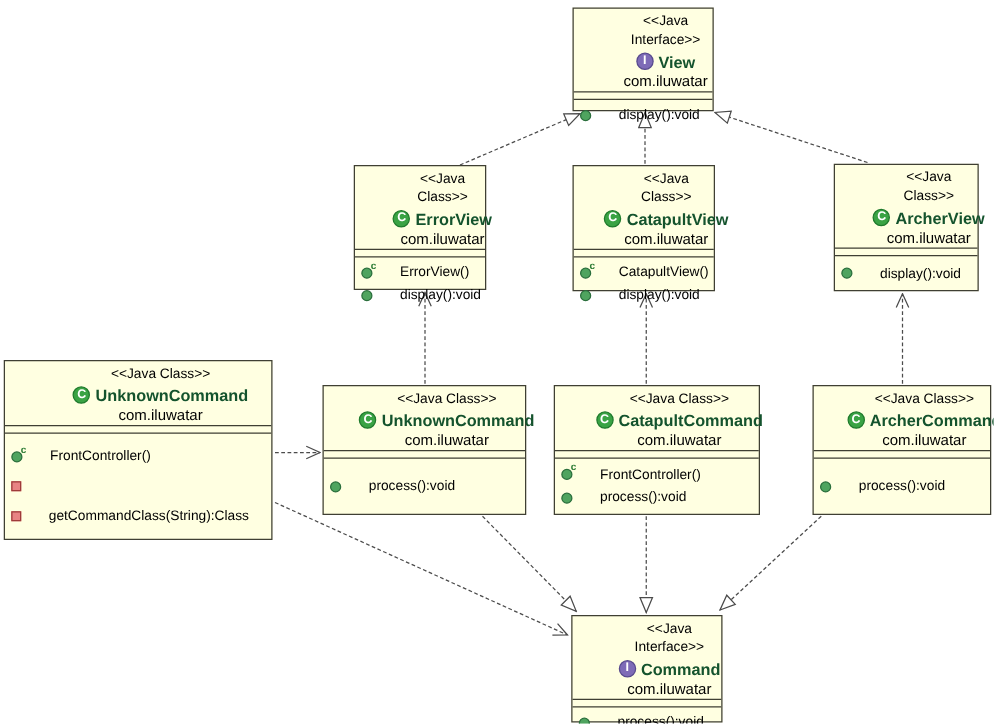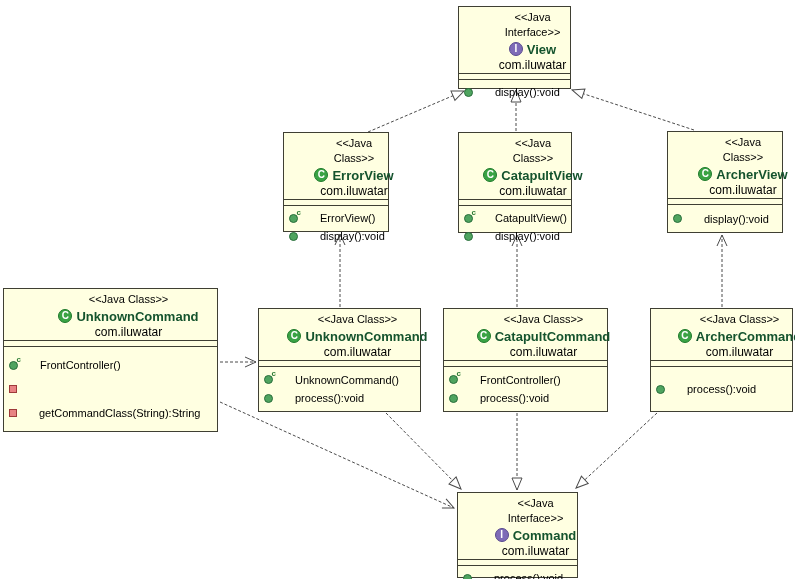--- a/index.html
+++ b/index.html
@@ -147,40 +147,36 @@
     <div class="members">
       <div class="member">
         <span class="micon ctor"></span>
         <span>FrontController()</span>
       </div>
       <div class="member">
         <span class="micon priv"></span>
       </div>
       <div class="member">
         <span class="micon priv"></span>
-        <span>getCommandClass(String):String</span>
+        <span>getCommandClass(String):Class</span>
       </div>
     </div>
   </div>
 
   <div class="uml-box" style="left:258px;top:308px;width:163px;height:104px">
     <div class="hdr">
       <div class="stereo">&lt;&lt;Java Class&gt;&gt;</div>
       <div class="name-row">
         <span class="big-icon cls">C</span>
         <span class="cname">UnknownCommand</span>
       </div>
       <div class="pkg">com.iluwatar</div>
     </div>
     <div class="fields-strip"></div>
     <div class="members">
-      <div class="member">
-        <span class="micon ctor"></span>
-        <span>UnknownCommand()</span>
-      </div>
       <div class="member">
         <span class="micon"></span>
         <span>process():void</span>
       </div>
     </div>
   </div>
 
   <div class="uml-box" style="left:443px;top:308px;width:165px;height:104px">
     <div class="hdr">
       <div class="stereo">&lt;&lt;Java Class&gt;&gt;</div>

